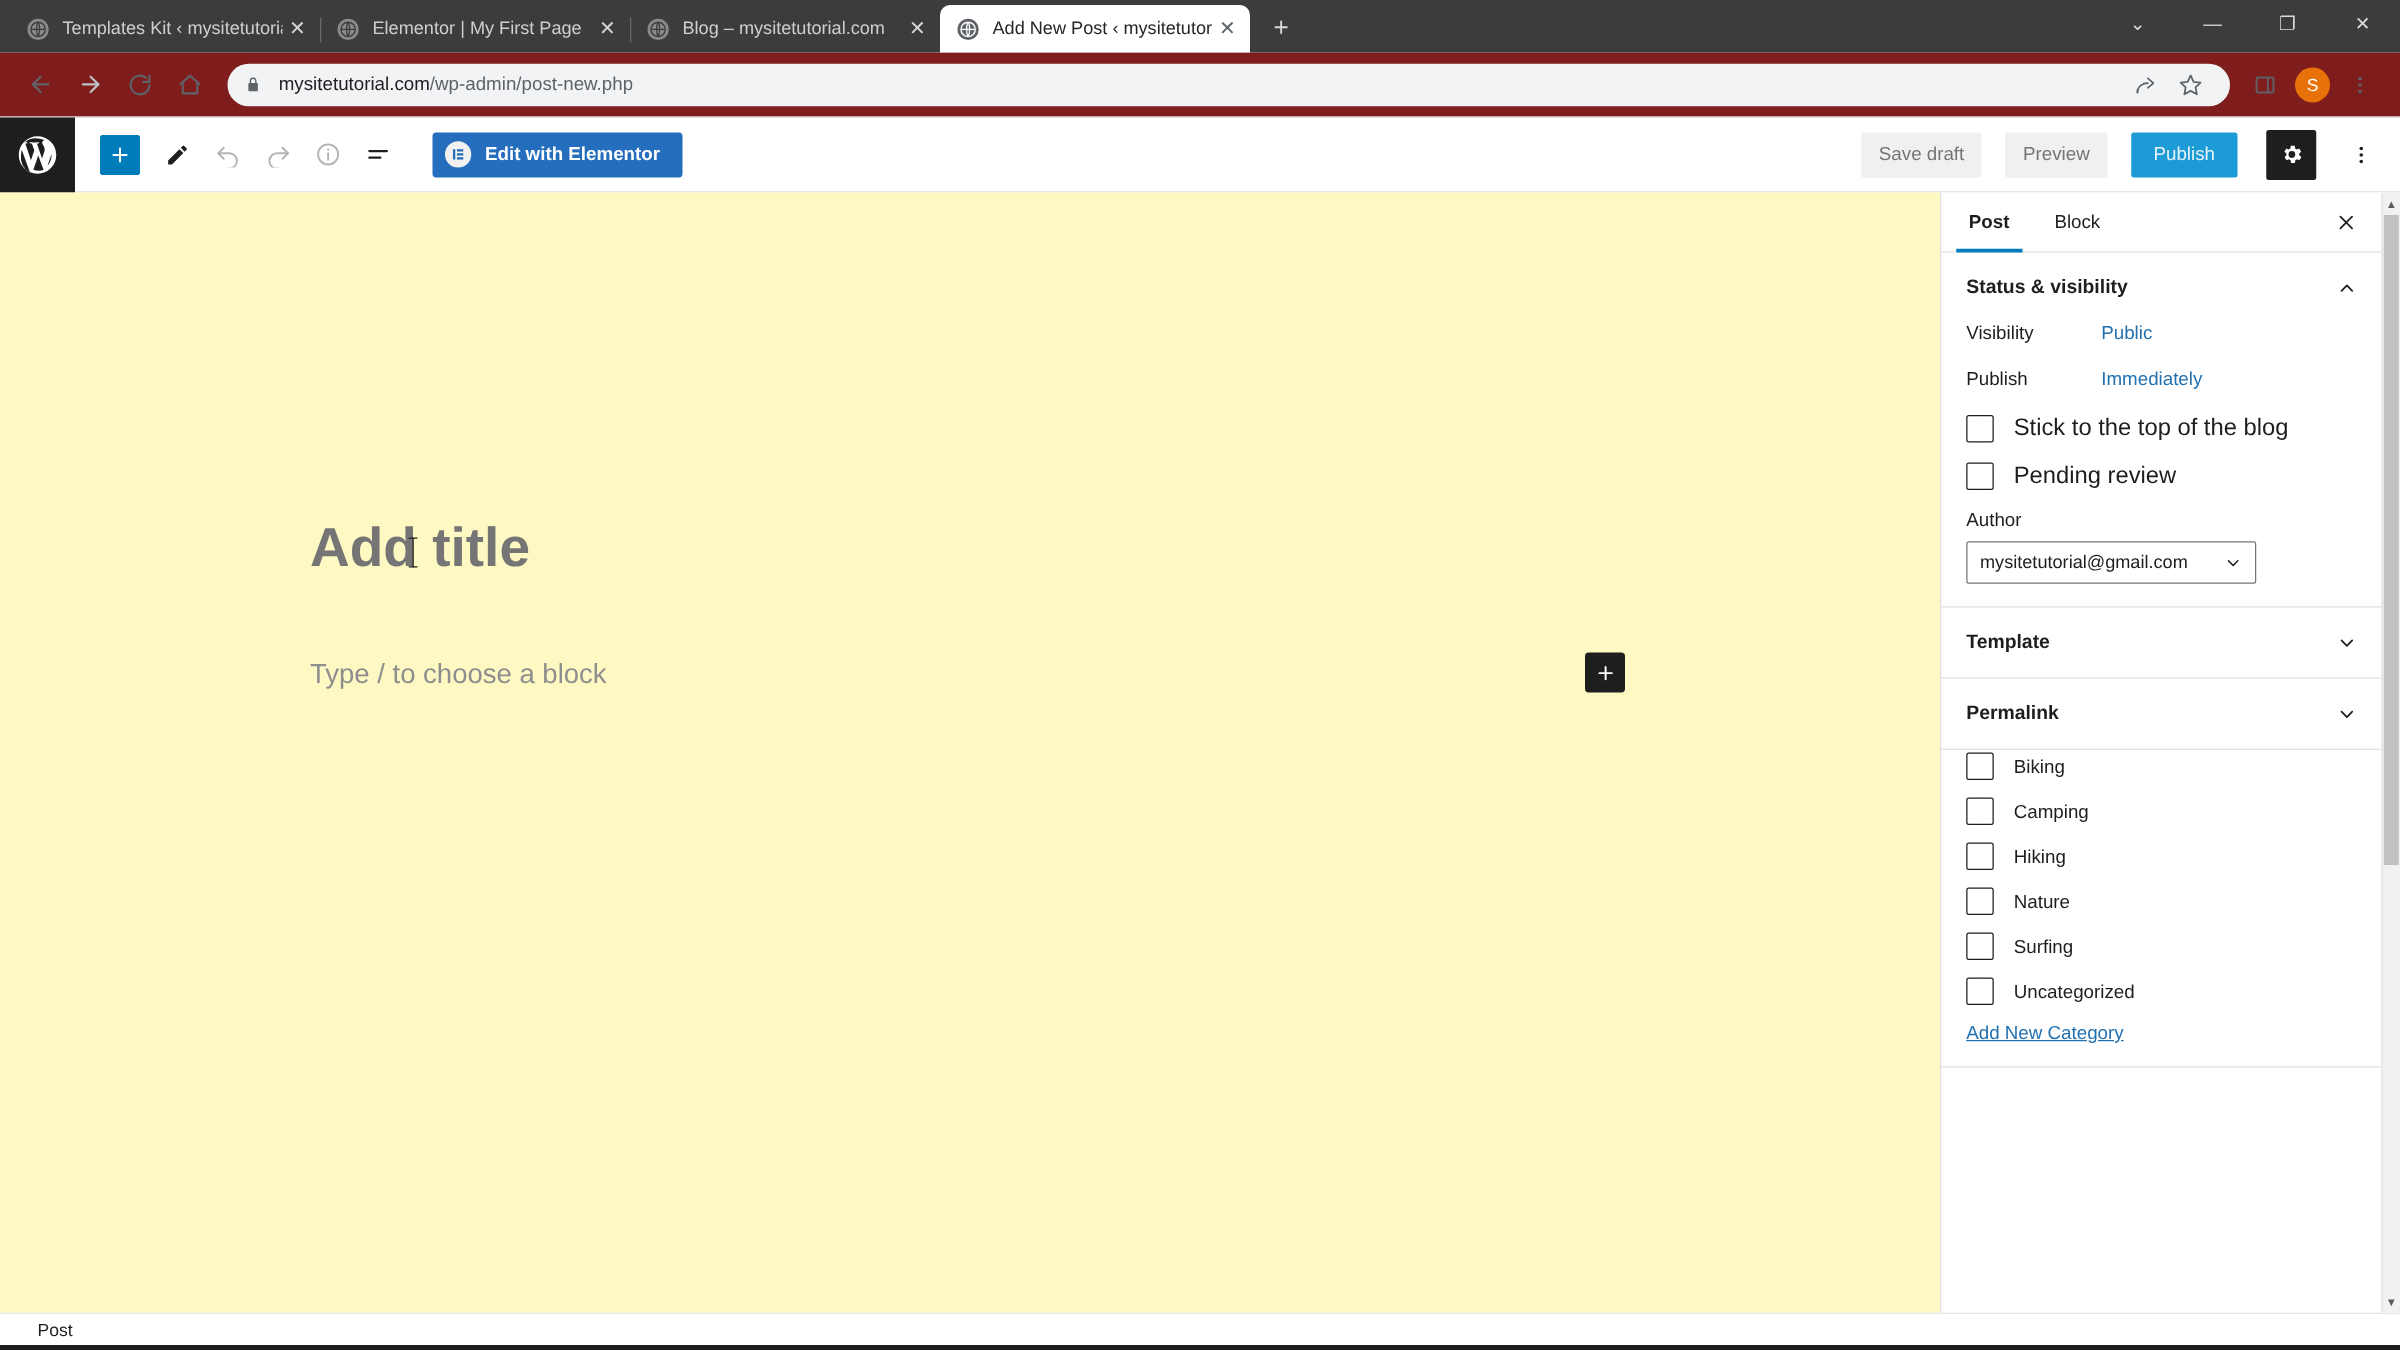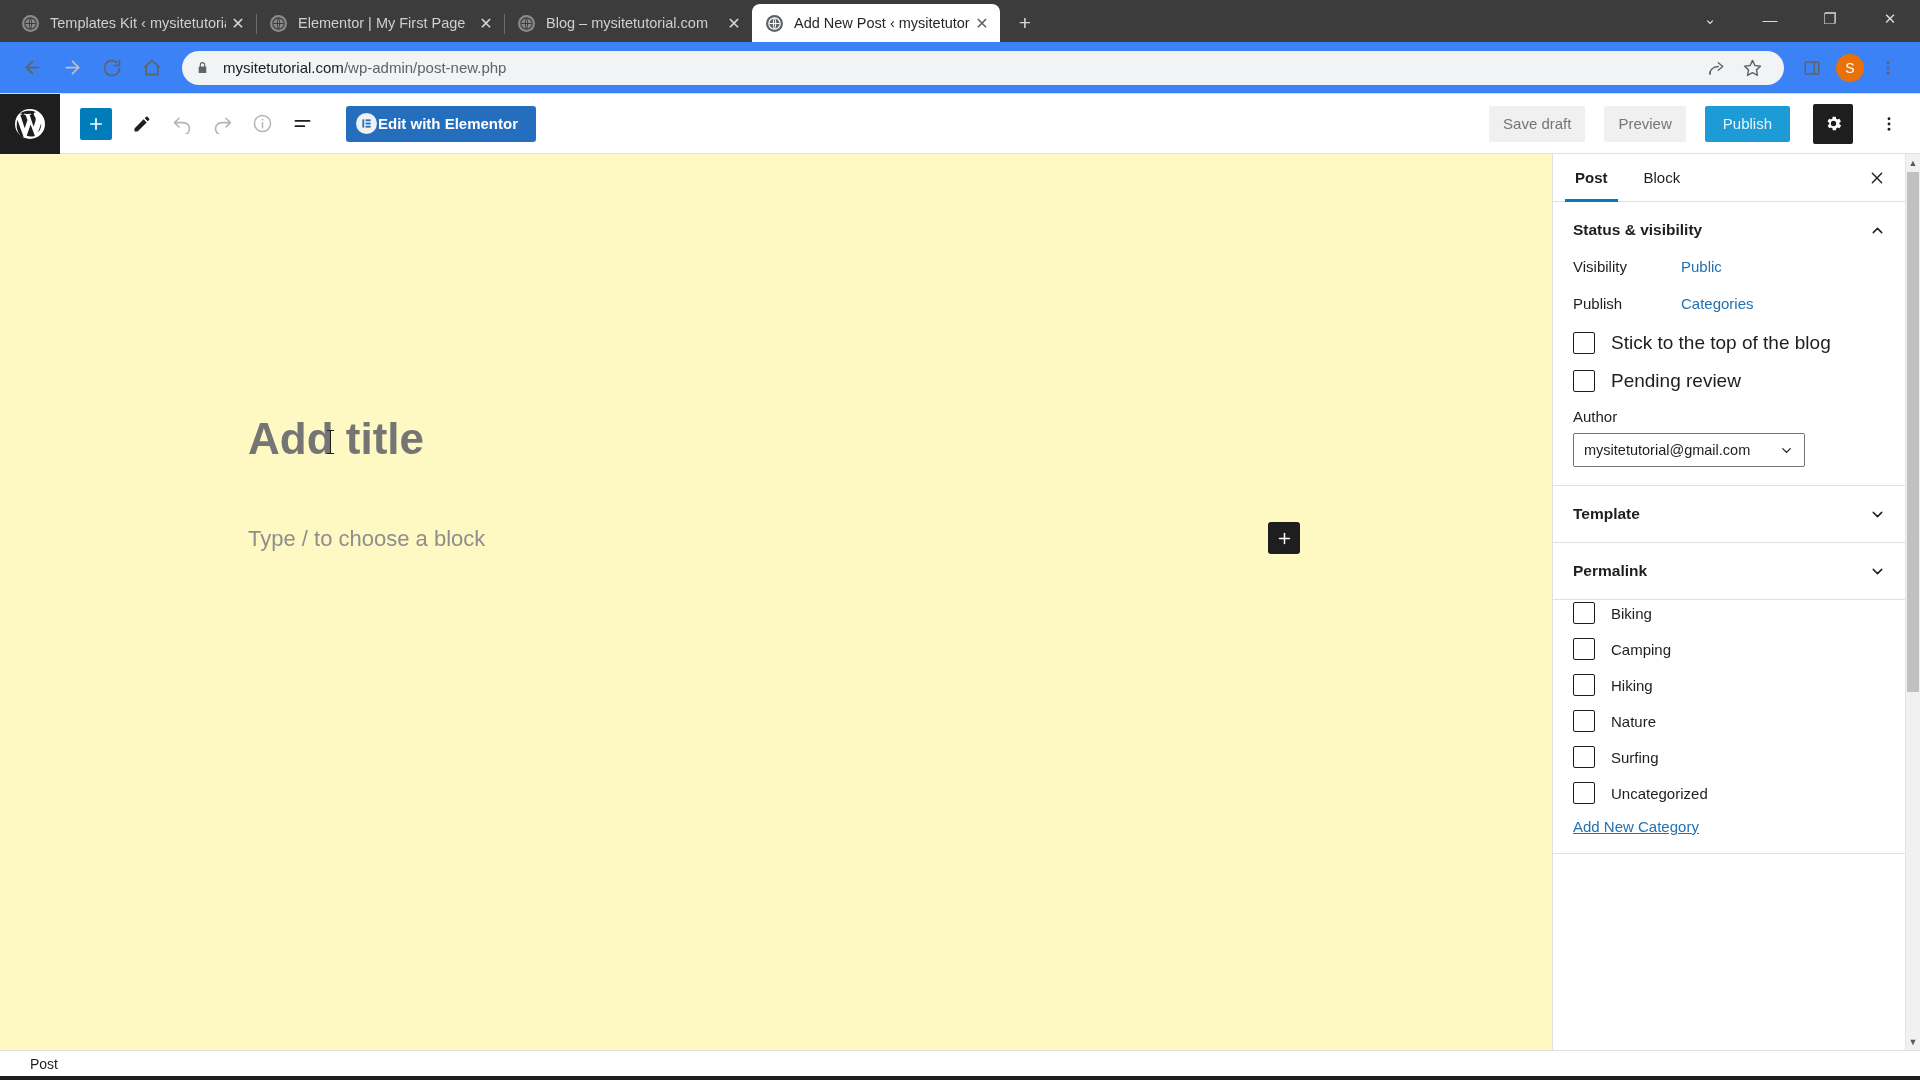--- a/index.html
+++ b/index.html
@@ -86,21 +86,21 @@
     height: 38px;
   }
   .wincontrols div {
     width: 60px; height: 38px;
     display: flex; align-items: center; justify-content: center;
     color: #d8d8d8; font-size: 15px;
   }
 
   .toolbar {
     height: 52px;
-    background: #3b82f6;
+    background: #7f1d1d;
     display: flex;
     align-items: center;
     padding: 0 12px;
     flex: 0 0 52px;
     border-bottom: 1px solid #dadce0;
   }
   .navbtn {
     width: 40px; height: 40px;
     display: flex; align-items: center; justify-content: center;
     color: #5f6368;
@@ -177,21 +177,21 @@
   .elementor-btn {
     margin-left: 22px;
     height: 36px;
     background: #246ebd;
     color: #fff;
     border-radius: 3px;
     display: flex; align-items: center;
     padding: 0 18px 0 10px;
     font-size: 15px;
     font-weight: bold;
-    gap: 1px;
+    gap: 11px;
   }
   .elementor-btn .e-mark {
     width: 21px; height: 21px; border-radius: 50%;
     background: #f1f1f1; color: #246ebd;
     display: flex; align-items: center; justify-content: center;
     font-size: 12px; font-weight: bold;
   }
 
   .hdr-right { margin-left: auto; display: flex; align-items: center; padding-right: 14px; gap: 19px; }
   .btn-ghost {
@@ -646,21 +646,21 @@
                   </svg>
               </span>
             </div>
             <div class="panel-body">
               <div class="row">
                 <span class="lbl">Visibility</span>
                 <span class="val">Public</span>
               </div>
               <div class="row">
                 <span class="lbl">Publish</span>
-                <span class="val">Categories</span>
+                <span class="val">Immediately</span>
               </div>
               <div class="checkrow">
                 <span class="cbox"></span>
                 <span class="ctext">Stick to the top of the blog</span>
               </div>
               <div class="checkrow">
                 <span class="cbox"></span>
                 <span class="ctext">Pending review</span>
               </div>
               <div class="field-label">Author</div>

